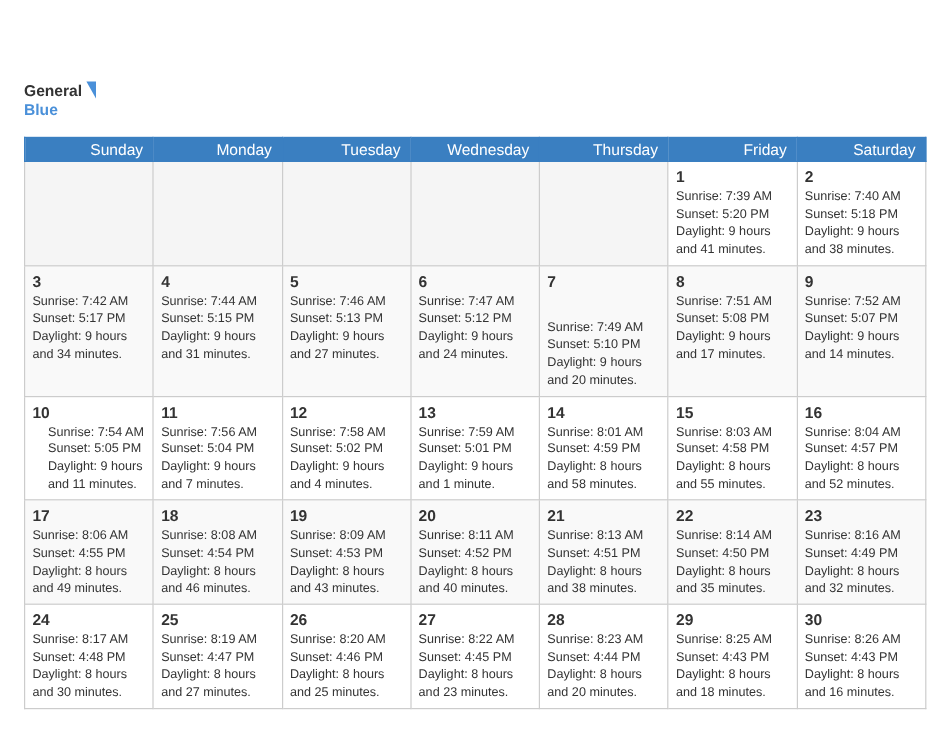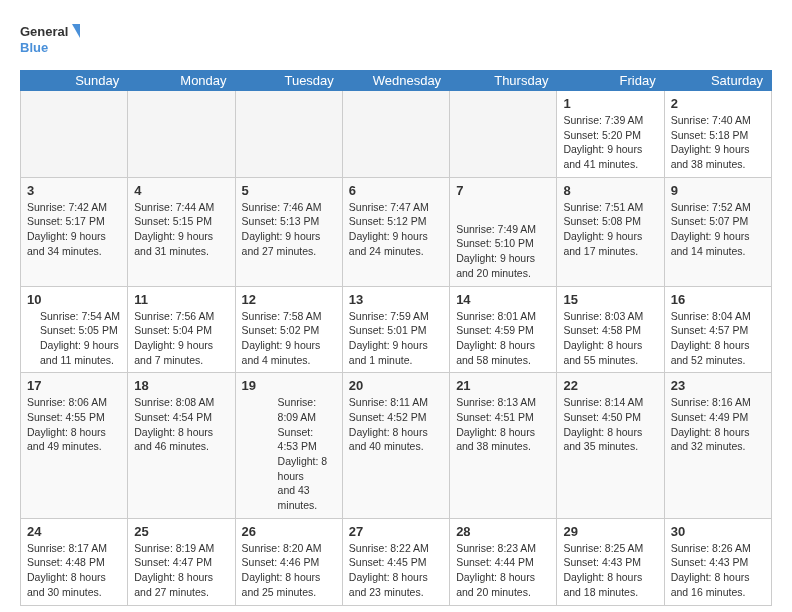--- a/index.html
+++ b/index.html
@@ -13,20 +13,21 @@
     .header {
       display: flex;
       align-items: flex-start;
       justify-content: space-between;
       margin-bottom: 10px;
     }
     .logo {
       display: flex;
       align-items: center;
       gap: 4px;
+      margin-top: 44px;
     }
     .title-block {
       text-align: right;
     }
     .month-title {
       font-size: 36px;
       font-weight: normal;
       color: #333;
     }
     .location {
@@ -237,21 +238,21 @@
         </td>
         <td>
           <span class="day-number">18</span>
           <div class="day-info" style="white-space: pre-line;">Sunrise: 8:08 AM
 Sunset: 4:54 PM
 Daylight: 8 hours
 and 46 minutes.</div>
         </td>
         <td>
           <span class="day-number">19</span>
-          <div class="day-info" style="white-space: pre-line; margin-left: 36px;">Sunrise: 8:09 AM
+          <div class="day-info" style="white-space: pre-line;">Sunrise: 8:09 AM
 Sunset: 4:53 PM
 Daylight: 8 hours
 and 43 minutes.</div>
         </td>
         <td>
           <span class="day-number">20</span>
           <div class="day-info" style="white-space: pre-line;">Sunrise: 8:11 AM
 Sunset: 4:52 PM
 Daylight: 8 hours
 and 40 minutes.</div>

